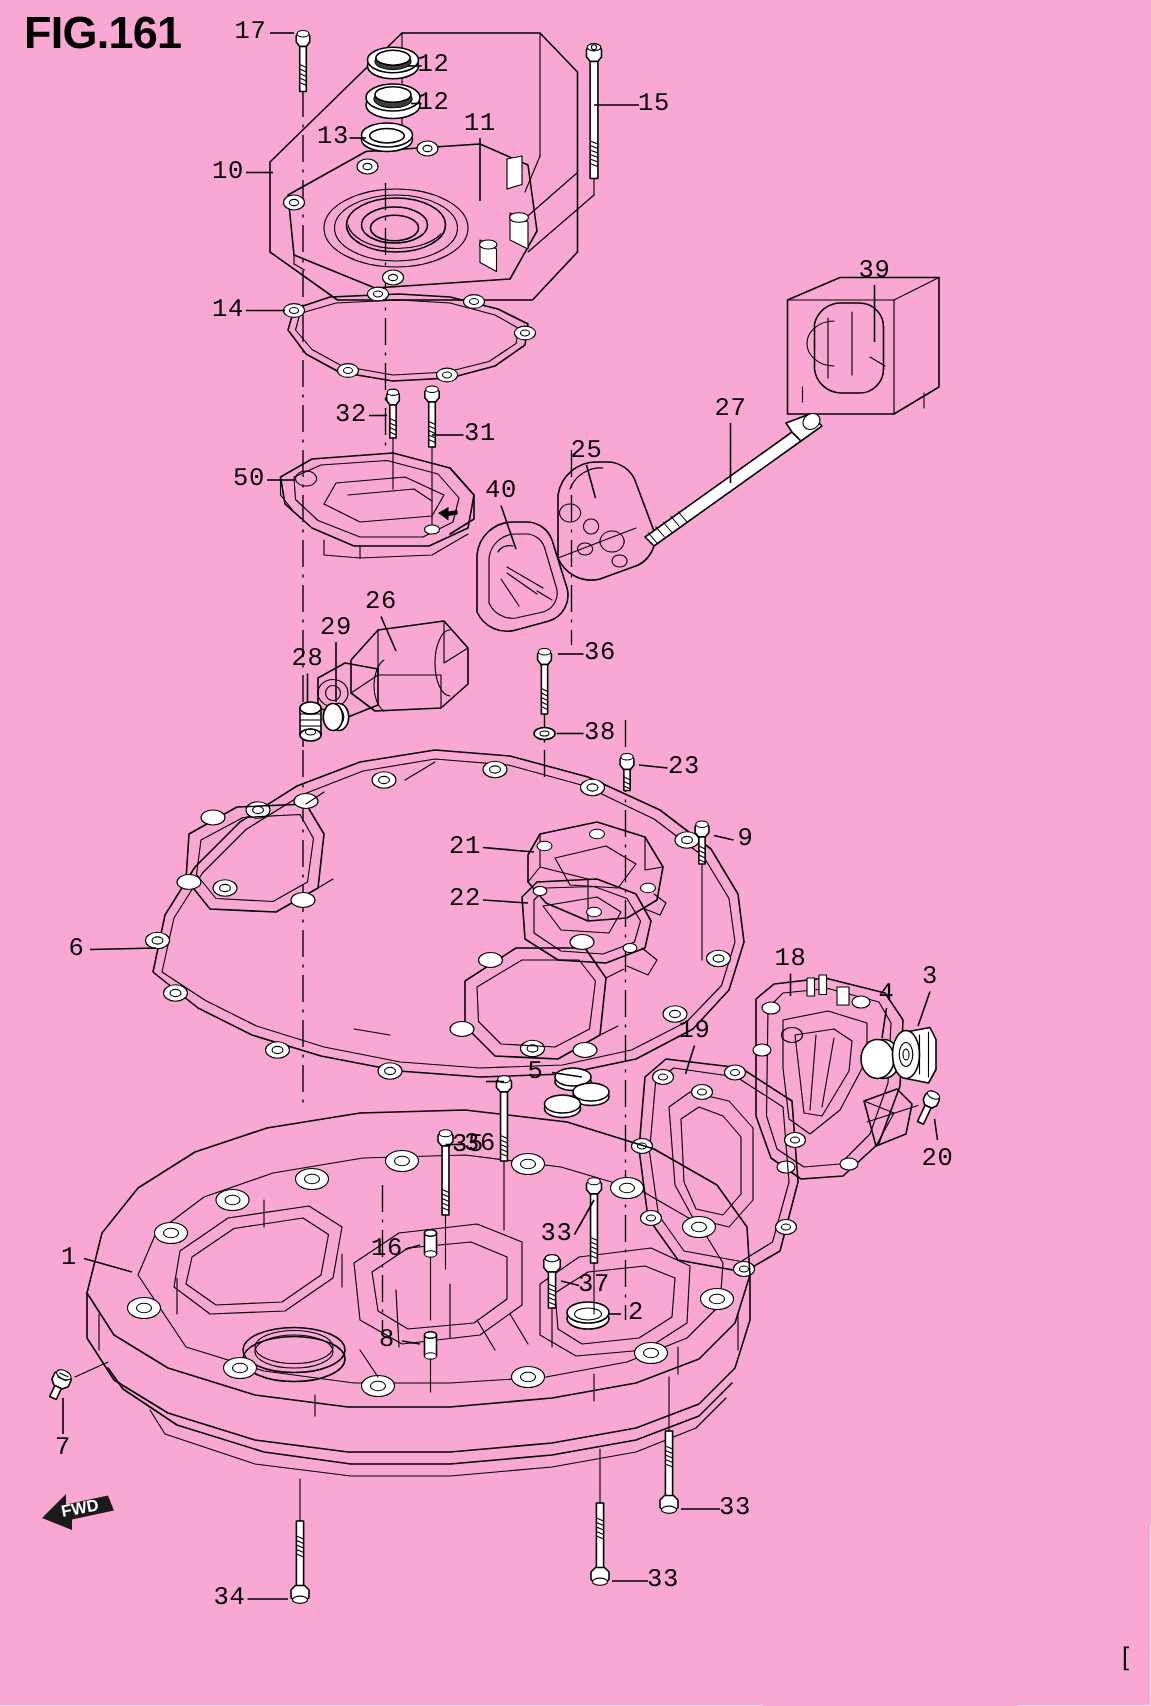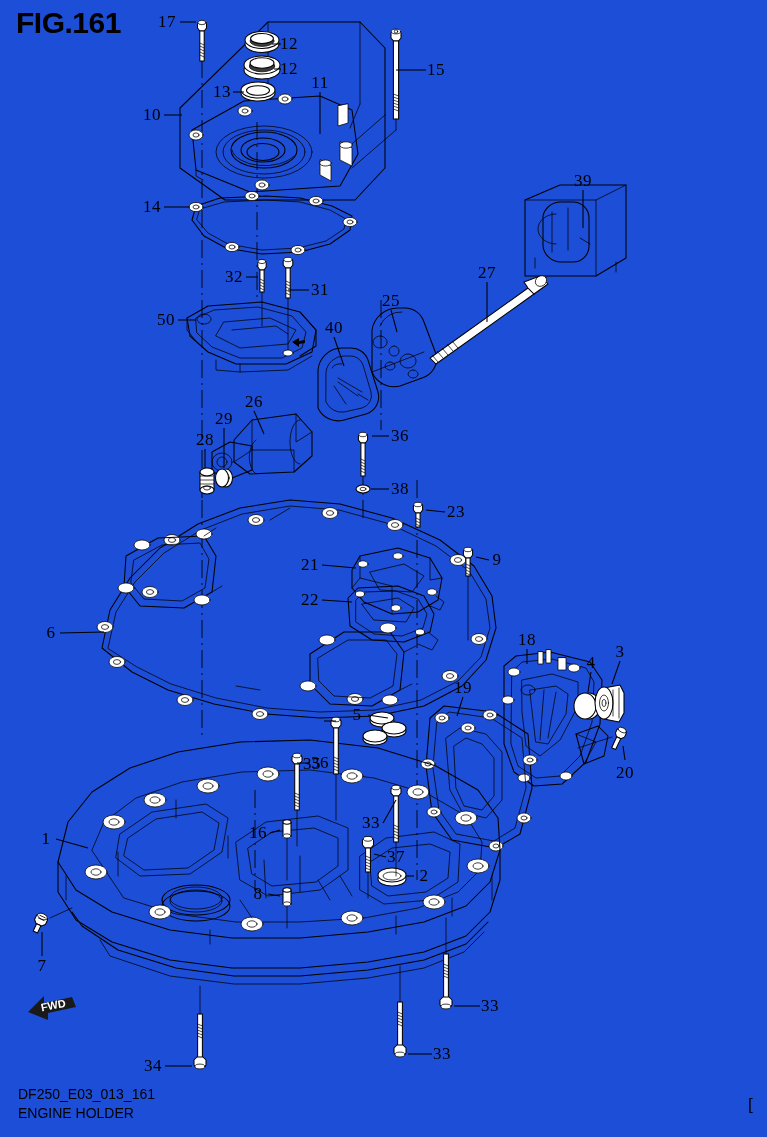--- a/index.html
+++ b/index.html
@@ -7,21 +7,21 @@
     padding: 0;
     background: #ffffff;
   }
   body {
     font-family: "Liberation Sans", sans-serif;
   }
   #page {
     position: relative;
     width: 767px;
     height: 1137px;
-    background: #1d4ed8;
+    background: #f9a8d4;
     overflow: hidden;
   }
   #fig-title {
     position: absolute;
     left: 16px;
     top: 6px;
     font-size: 30px;
     font-weight: bold;
     letter-spacing: -0.5px;
     color: #000;
@@ -49,21 +49,21 @@
     position: absolute;
     left: 0;
     top: 0;
     width: 767px;
     height: 1137px;
   }
   .callout {
     position: absolute;
     font-size: 17px;
     color: #000;
-    font-family: Liberation Serif, serif;
+    font-family: Liberation Mono, monospace;
     white-space: nowrap;
     transform: translate(-50%, -50%);
     letter-spacing: 0.5px;
   }
   #fwd-badge {
     position: absolute;
     left: 26px;
     top: 992px;
     width: 54px;
     height: 34px;
@@ -745,20 +745,16 @@
     <span class="callout" style="left:490px;top:1006px">33</span>
     <span class="callout" style="left:442px;top:1054px">33</span>
     <span class="callout" style="left:153px;top:1066px">34</span>
   </div>
 
   <svg id="fwd-badge" viewBox="0 0 54 34" xmlns="http://www.w3.org/2000/svg">
     <path d="M2,20 L18,4 L18,11 L46,5 L50,15 L22,21 L22,28 Z" fill="#1a1a1a"></path>
     <text x="28" y="17" font-family="Liberation Sans, sans-serif" font-size="11" font-weight="bold" fill="#ffffff" transform="rotate(-11 28 17)" text-anchor="middle">FWD</text>
   </svg>
 
-  <div id="caption">
-    <div>DF250_E03_013_161</div>
-    <div>ENGINE HOLDER</div>
-  </div>
 
   <div id="edge-bracket">[</div>
 
 </div>
 
 </body></html>

